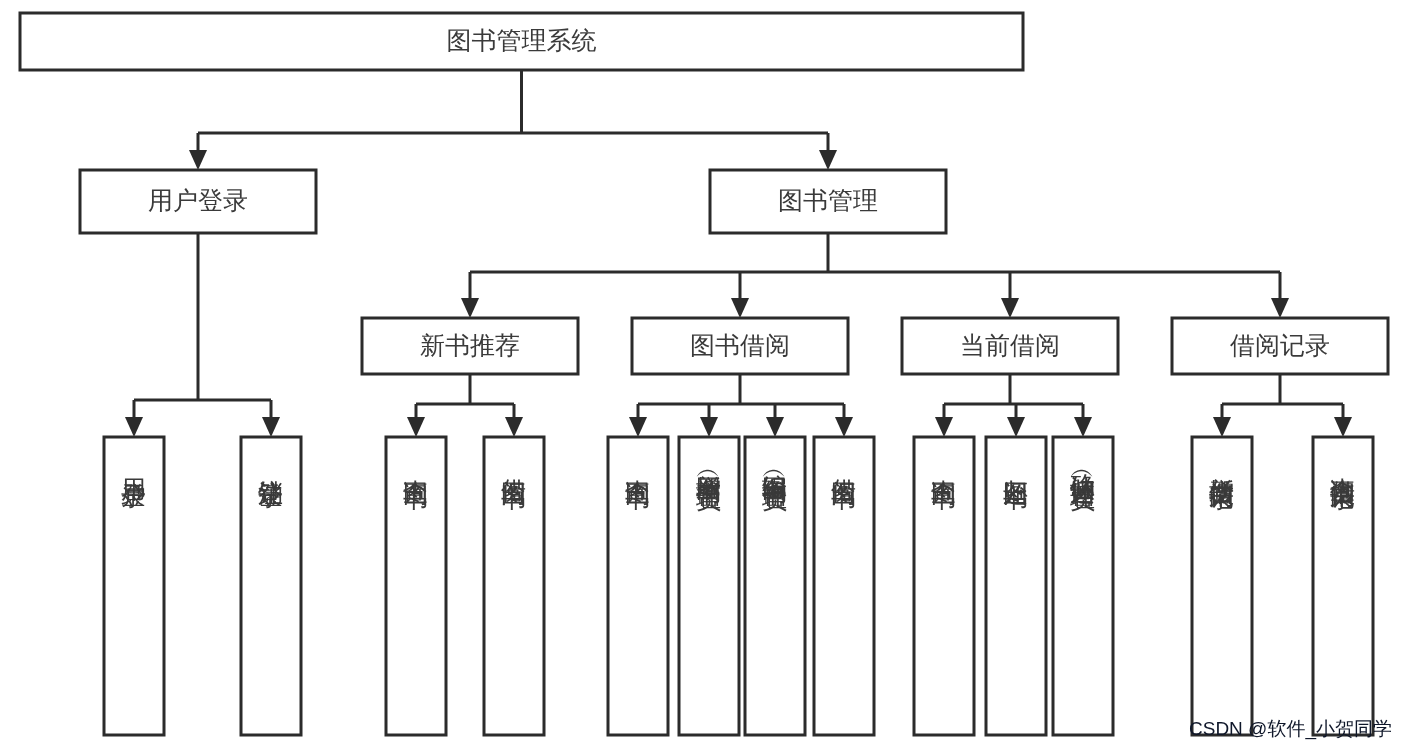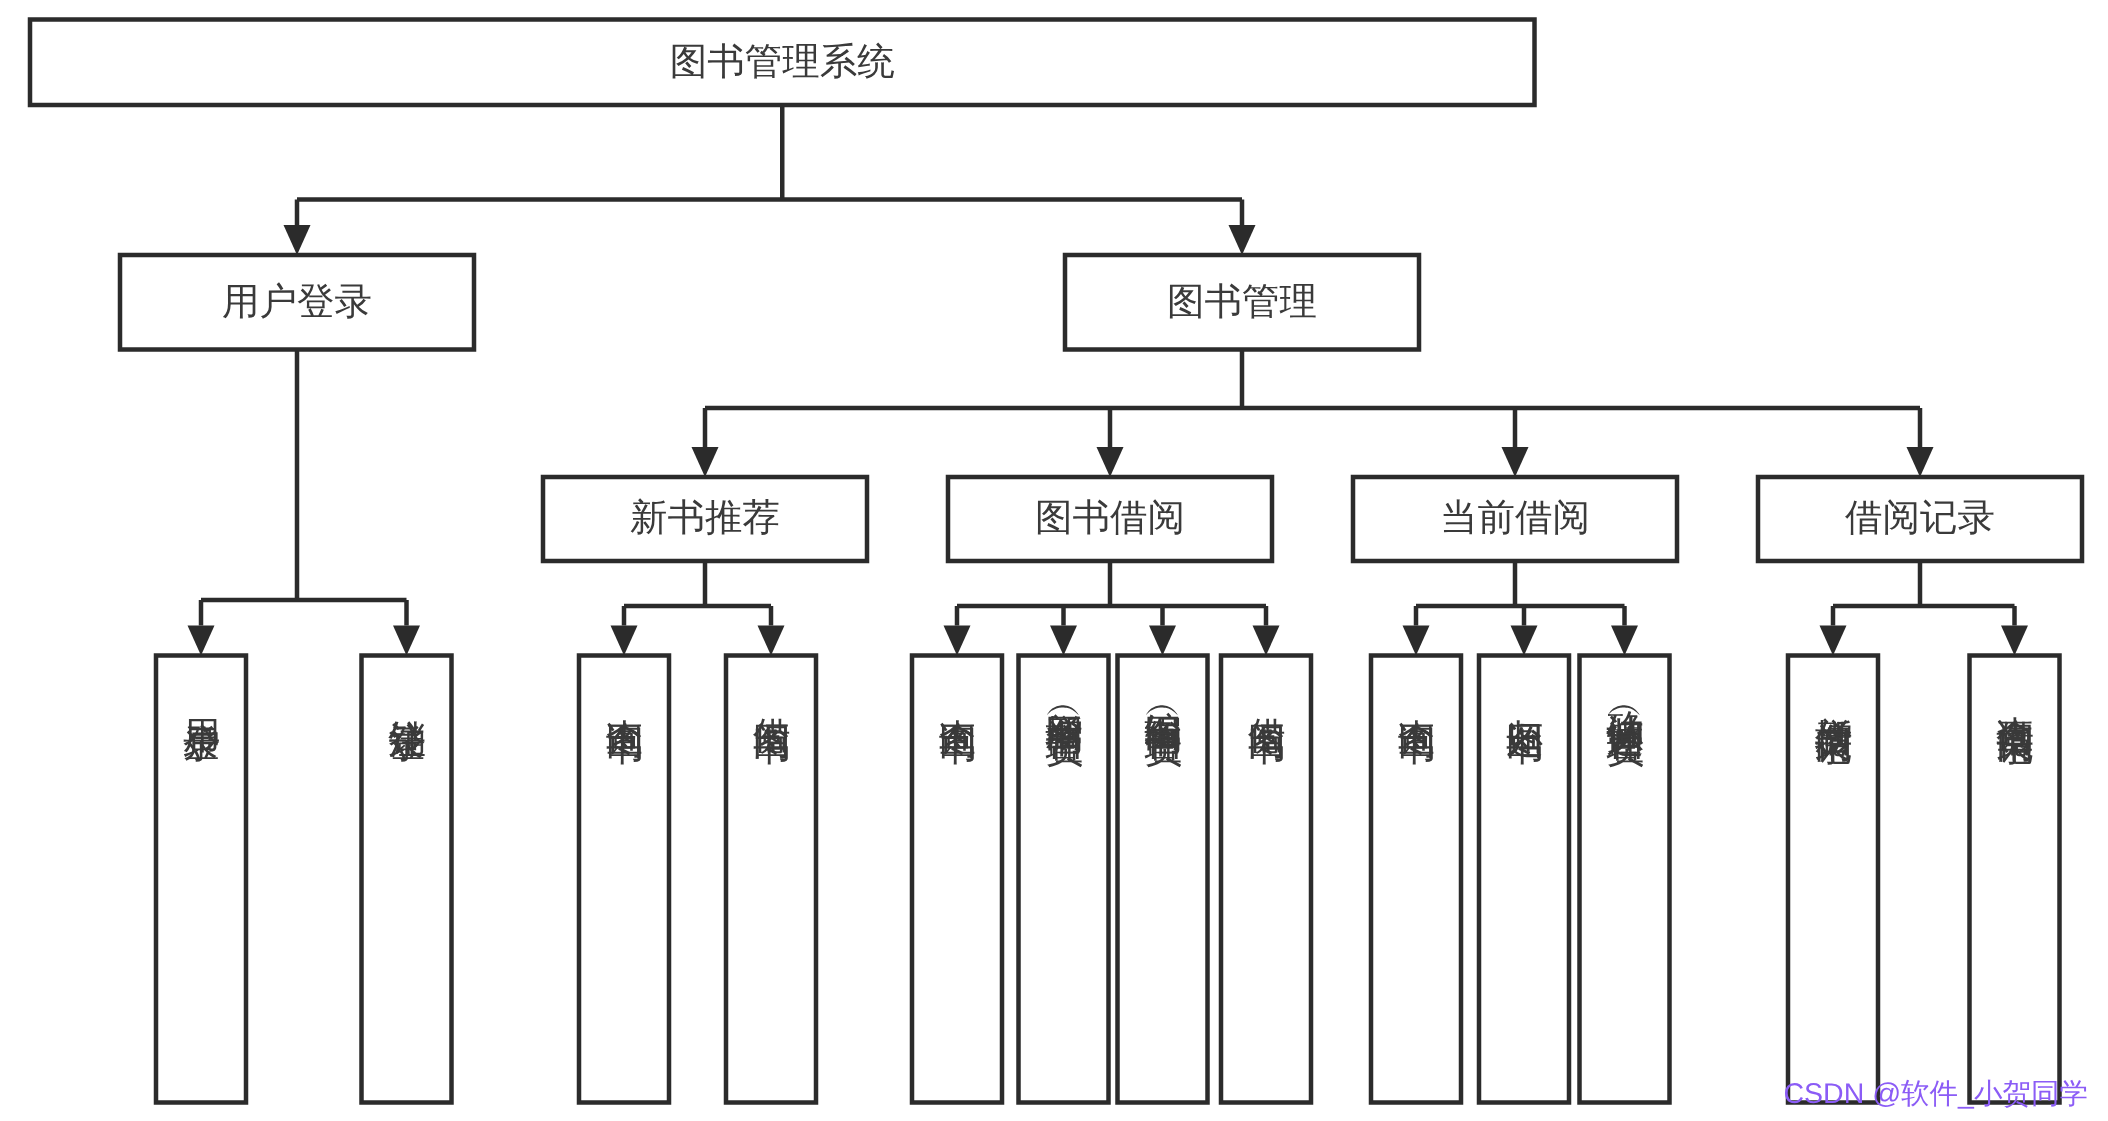--- a/index.html
+++ b/index.html
@@ -48,21 +48,21 @@
   .arrow-head {
     fill: #2b2b2b;
     stroke: none;
   }
   .watermark {
     position: absolute;
     left: 1189px;
     top: 716px;
     font-family: "Liberation Sans", sans-serif;
     font-size: 19px;
-    color: #8b5cf6;
+    color: #0f172a;
     white-space: nowrap;
     pointer-events: none;
   }
 </style>
 </head>
 <body>
 
 <svg id="diagram" viewBox="0 0 1405 747" xmlns="http://www.w3.org/2000/svg">
   <g id="edges">
       <line x1="521.5" y1="70" x2="521.5" y2="133" class="edge"></line>

